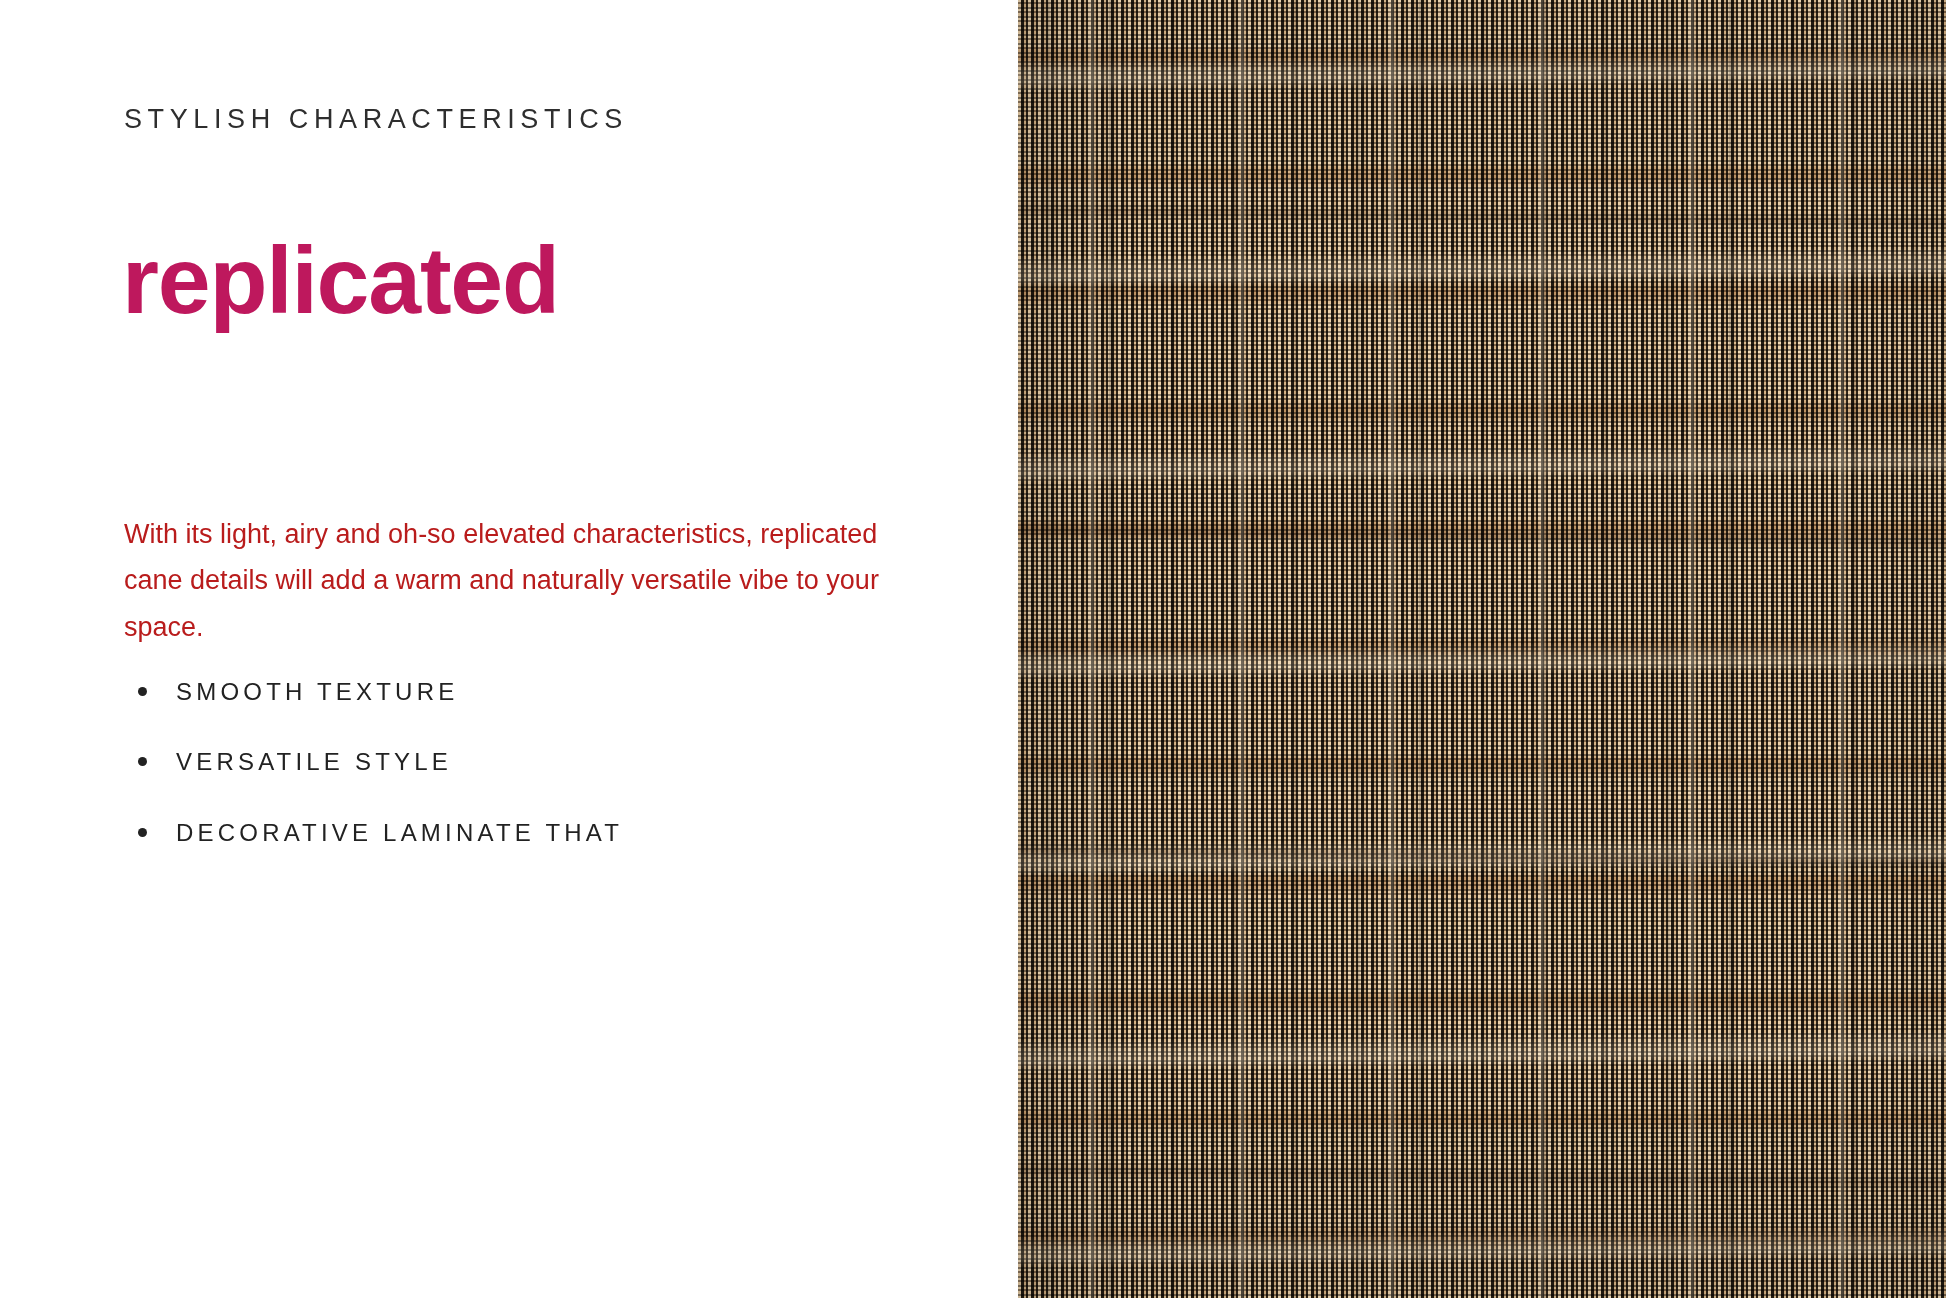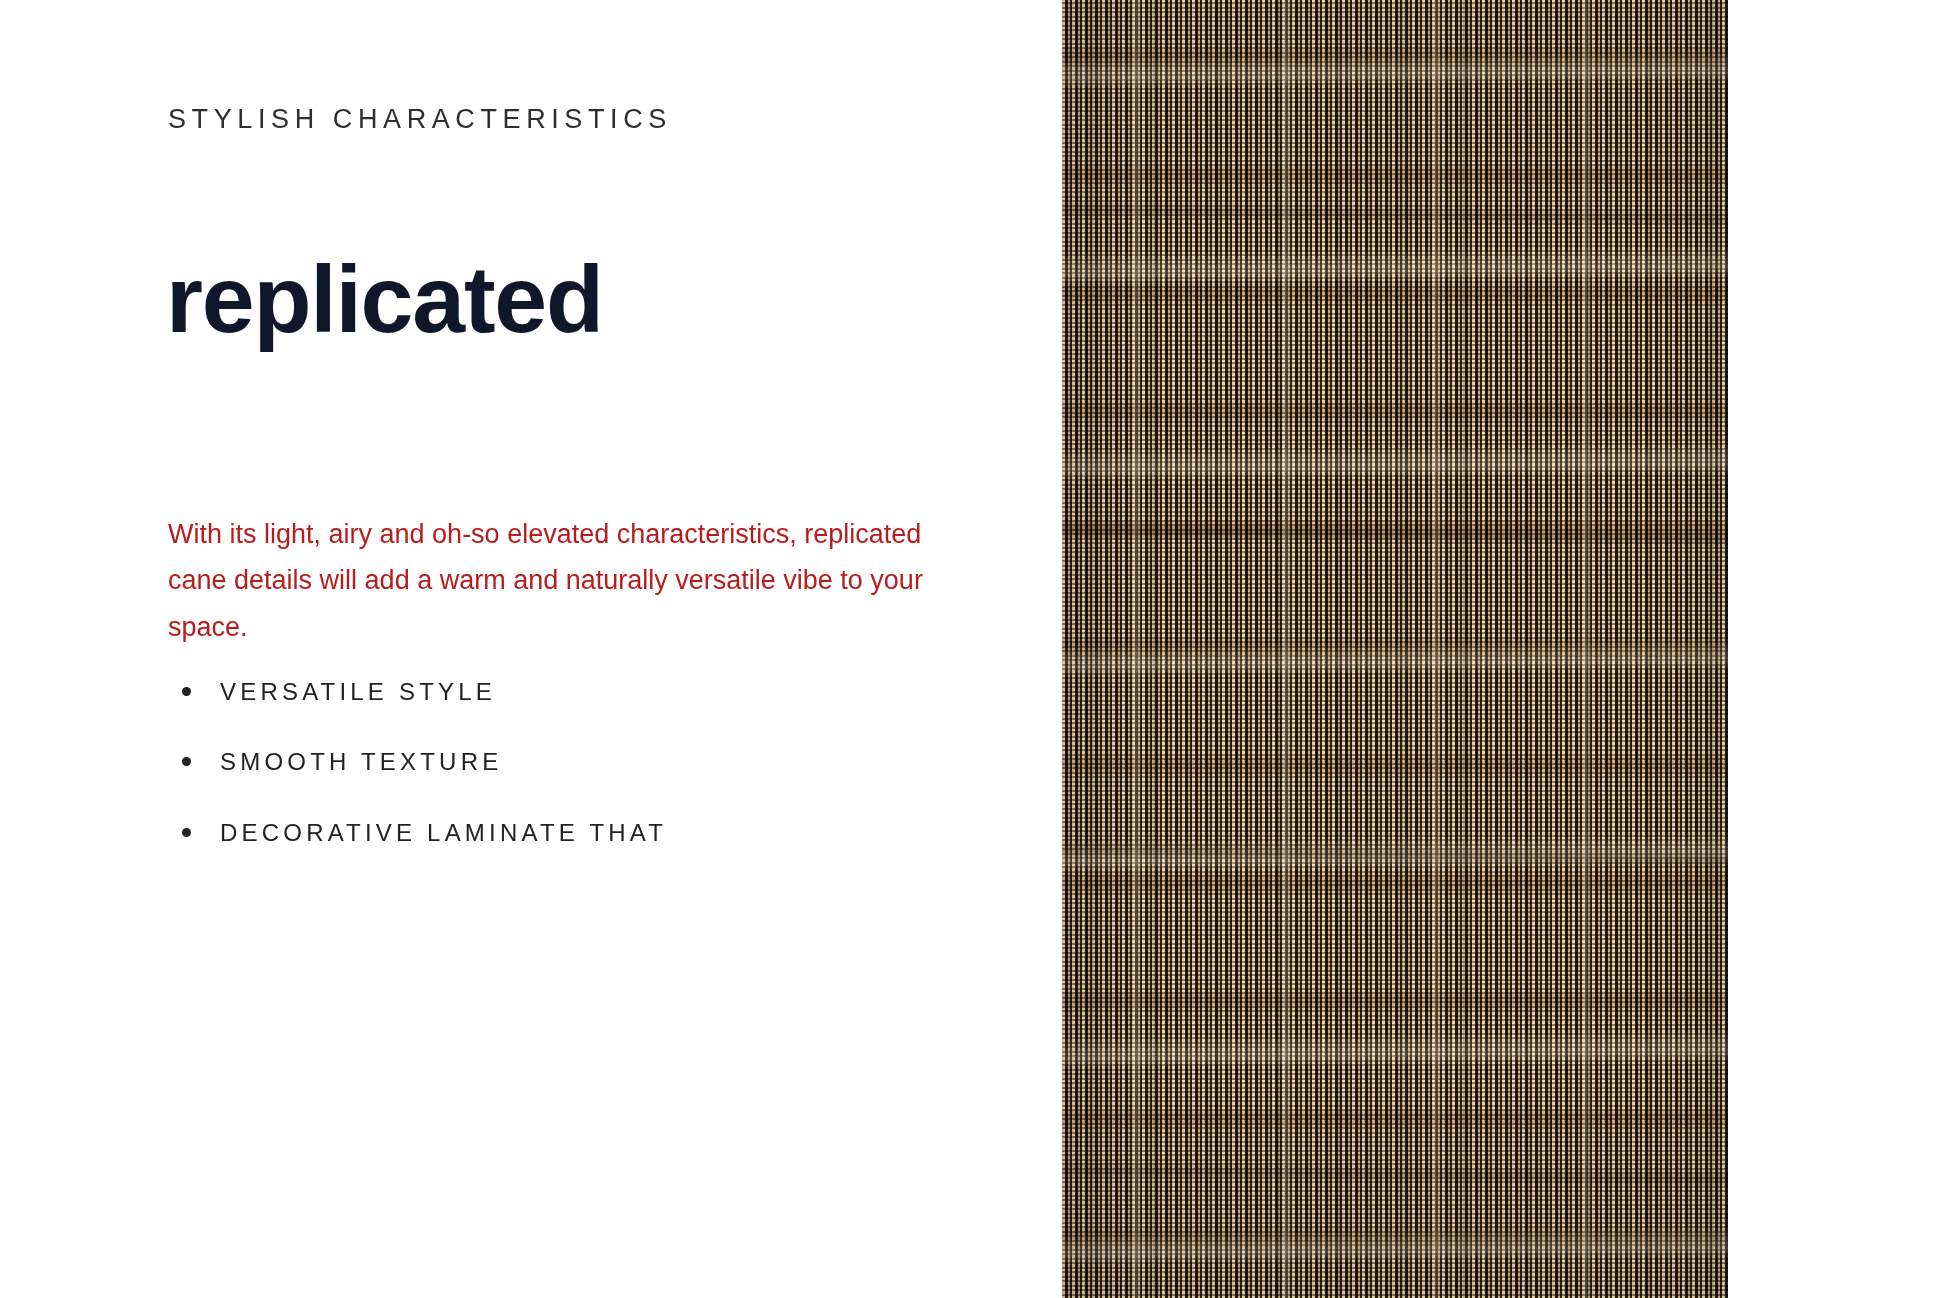--- a/index.html
+++ b/index.html
@@ -8,25 +8,24 @@
     background: #ffffff;
   }
   body {
     width: 1946px;
     height: 1298px;
     font-family: "Liberation Sans", sans-serif;
     overflow: hidden;
   }
   .page {
     position: relative;
-    width: 1684px;
+    width: 1946px;
     height: 1298px;
     display: flex;
     background: #ffffff;
-    padding-left: 44px;
   }
 
   
   .text-panel {
     width: 1018px;
     height: 1298px;
     background: #ffffff;
     position: relative;
     box-sizing: border-box;
     padding: 0;
@@ -38,25 +37,25 @@
     top: 104px;
     font-size: 27px;
     letter-spacing: 5.6px;
     font-weight: 400;
     color: #2e2e2e;
     white-space: nowrap;
   }
   .headline {
     position: absolute;
     left: 122px;
-    top: 180px;
+    top: 161px;
     font-size: 95px;
     line-height: 1.17;
     font-weight: 700;
-    color: #0f172a;
+    color: #be185d;
     letter-spacing: -1.2px;
     width: 700px;
   }
   .headline .line {
     display: block;
   }
   .body-copy {
     position: absolute;
     left: 124px;
     top: 484px;
@@ -231,24 +230,24 @@
     <div class="eyebrow">STYLISH CHARACTERISTICS</div>
 
     <h1 class="headline">
       <span class="line">replicated</span>
     </h1>
 
     <p class="body-copy">With its light, airy and oh-so elevated characteristics, replicated cane details will add a warm and naturally versatile vibe to your space.</p>
 
     <ul class="bullets">
       <li>
-        <span class="sub">VERSATILE STYLE</span>
+        <span class="sub">SMOOTH TEXTURE</span>
       </li>
       <li>
-        <span class="sub">SMOOTH TEXTURE</span>
+        <span class="sub">VERSATILE STYLE</span>
       </li>
       <li>
         <span class="sub">DECORATIVE LAMINATE THAT</span>
       </li>
     </ul>
 
   </section>
 
   <section class="image-panel">
     <div class="weave-base"></div>

